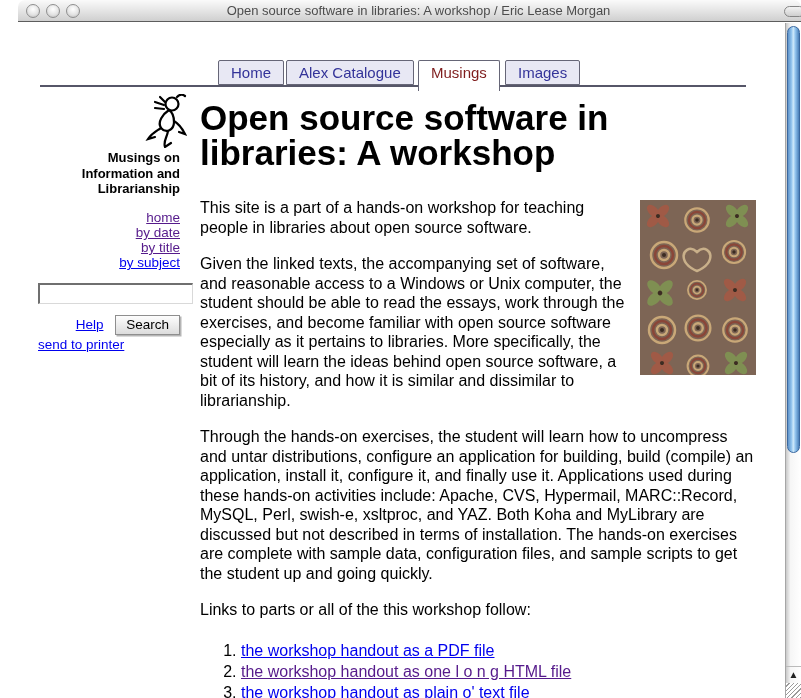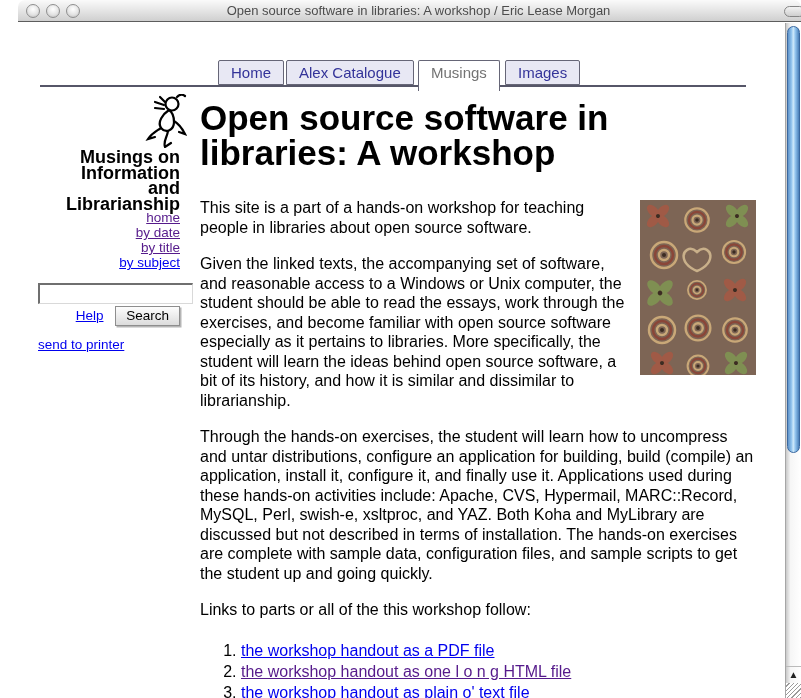--- a/index.html
+++ b/index.html
@@ -52,27 +52,27 @@
   
   .tabstrip { position:absolute; left:0; top:60px; width:785px; height:32px; }
   .tabline { position:absolute; left:40px; top:25px; width:706px; height:2px; background:#565668; }
   .tab {
     position:absolute; top:0; height:25px; line-height:24px;
     padding:0 12px; font-size:15px; color:#333399;
     background:#e8e8f4; border:1px solid #666677; border-radius:2px 2px 0 0;
     cursor:default;
   }
   .tab.active {
-    height:31px; background:#ffffff; border-bottom:none; z-index:3; color:#737373;
+    height:31px; background:#ffffff; border-bottom:none; z-index:3; color:#7f1d1d;
   }
   
   .logo { position:absolute; left:140px; top:94px; }
   .side-title {
     position:absolute; left:55px; top:150px; width:125px; text-align:right;
-    font-size:18px; font-weight:bold; line-height:15.5px; color:#000;
+    font-size:13px; font-weight:bold; line-height:15.5px; color:#000;
   }
   .side-nav {
     position:absolute; left:55px; top:210px; width:125px; text-align:right;
     font-size:13.5px; line-height:15px;
   }
   .side-nav a { display:block; text-decoration:underline; }
   a.blue { color:#0000ee; }
   a.visited { color:#551a8b; }
   .side-search-input {
     position:absolute; left:38px; top:283px; width:155px; height:21px;
@@ -82,21 +82,21 @@
   }
   .side-search-row {
     position:absolute; left:38px; top:306px; width:142px; text-align:right;
     font-size:13.5px;
   }
   .side-search-row a { text-decoration:underline; }
   .search-btn {
     margin-left:8px; font-size:13.5px; padding:1px 10px 2px;
     background:linear-gradient(#fdfdfd, #dcdcdc);
     border:1px solid #8e8e8e; box-shadow:1.5px 1.5px 0 #b5b5b5;
-    font-family:"Liberation Sans", sans-serif; color:#000; cursor:pointer;
+    font-family:"Liberation Sans", sans-serif; color:#000; cursor:pointer;margin-top:9px;
   }
   .side-printer {
     position:absolute; left:38px; top:337px; width:142px; text-align:left;
     font-size:13.5px;
   }
   .side-printer a { text-decoration:underline; }
   
   .main { position:absolute; left:200px; top:100px; width:556px; color:#000; }
   .main h1 { font-size:35px; line-height:35px; font-weight:bold; margin:0 0 28px; }
   .main p { font-size:16px; line-height:19.5px; margin:4px 0 17px; }

